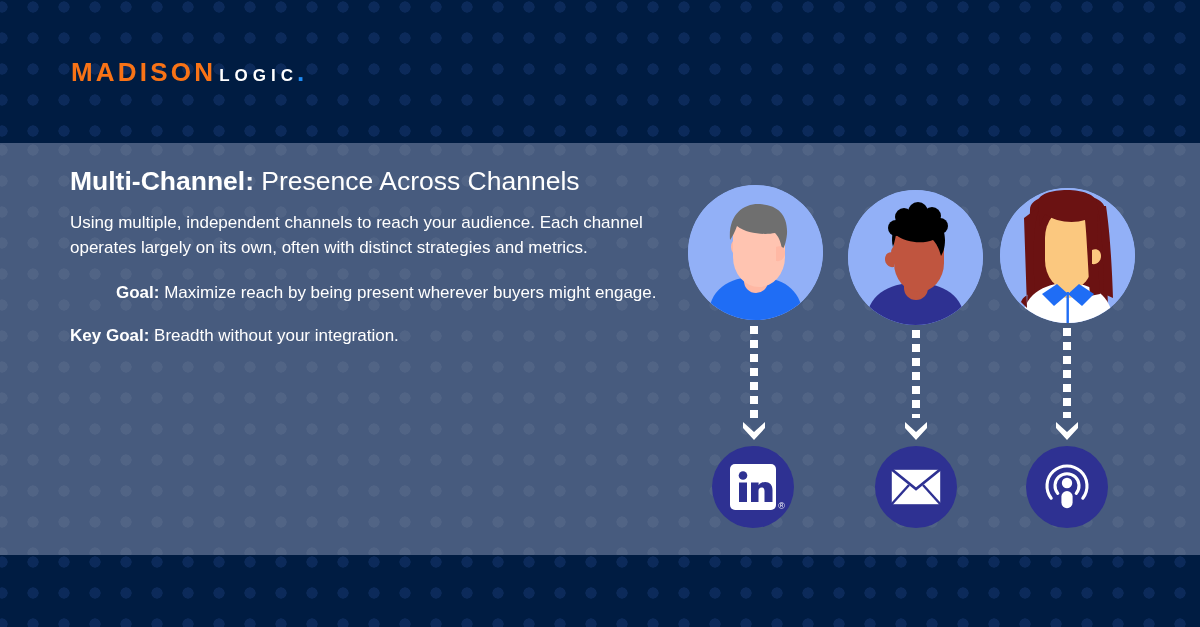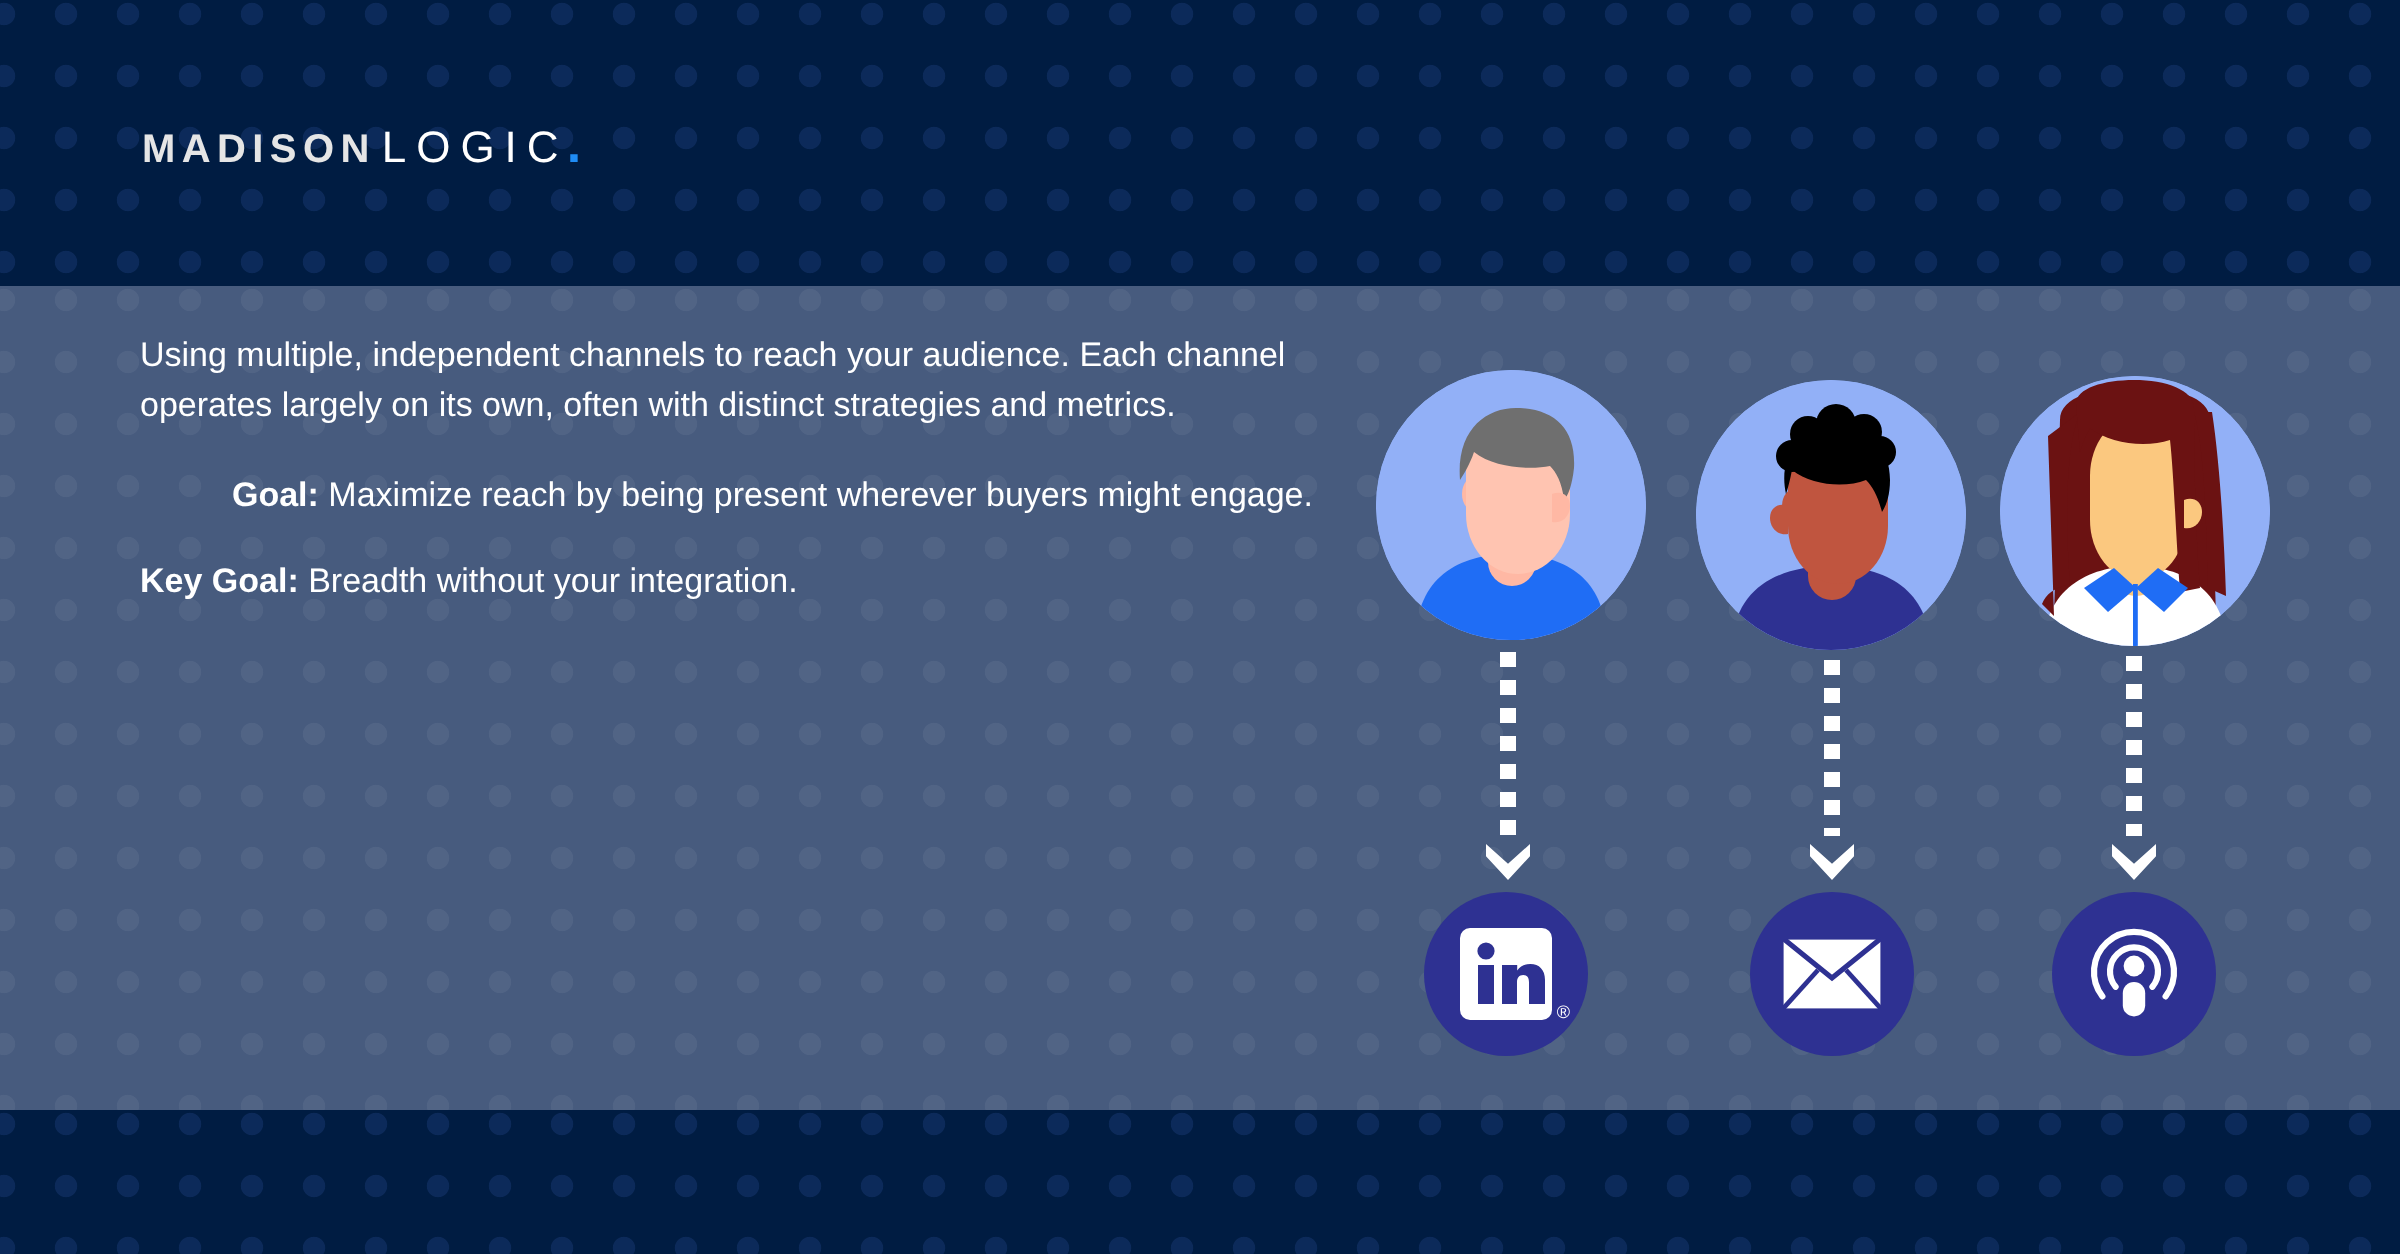--- a/index.html
+++ b/index.html
@@ -35,24 +35,24 @@
     background-image:radial-gradient(circle at 6px 6px, #0c2a5a 5.4px, rgba(0,0,0,0) 5.8px);
   }
 
   
   .logo {
     position:absolute; left:71px; top:59px;
     display:flex; align-items:baseline; white-space:nowrap;
     line-height:1;
   }
   .logo-madison {
-    color:#e5e5e5; font-size:20px; font-weight:bold; letter-spacing:3.2px;
+    color:#f97316; font-size:26px; font-weight:bold; letter-spacing:3.2px;
   }
   .logo-logic {
-    color:#ffffff; font-size:22px; font-weight:400; letter-spacing:5.0px;
+    color:#ffffff; font-size:17px; font-weight:700; letter-spacing:5.0px;
     margin-left:3px;
   }
   .logo-dot {
     color:#1f8cf5; font-size:26px; font-weight:bold; margin-left:-1px;
   }
 
   
   .content { position:absolute; left:70px; top:166px; width:586px; }
   .headline {
     color:#ffffff; font-size:26.5px; line-height:1.18; font-weight:400;
@@ -121,20 +121,23 @@
     <div class="dots dots-dark"></div>
   </div>
 
   <div class="logo">
     <span class="logo-madison">MADISON</span>
     <span class="logo-logic">LOGIC</span>
     <span class="logo-dot">.</span>
   </div>
 
   <div class="content">
+    <div class="headline">
+      <b>Multi-Channel:</b><span> Presence Across Channels</span>
+    </div>
 
     <div class="para intro">Using multiple, independent channels to reach your audience. Each channel operates largely on its own, often with distinct strategies and metrics.</div>
 
     <div class="para goal">
       <b>Goal:</b><span> Maximize reach by being present wherever buyers might engage.</span>
     </div>
 
 
     <div class="para trait">
       <b>Key Goal:</b><span> Breadth without your integration.</span>

